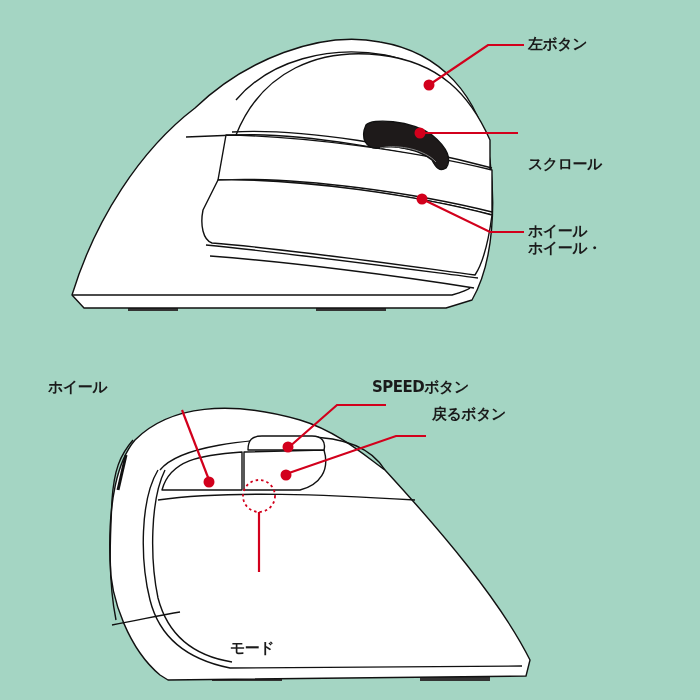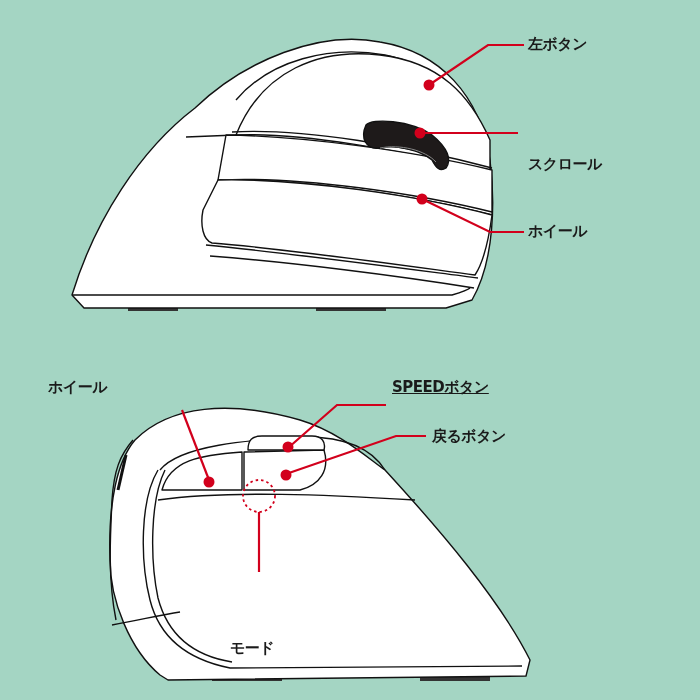--- a/index.html
+++ b/index.html
@@ -138,26 +138,27 @@
     <circle cx="209" cy="482" r="5.5"></circle>
     <circle cx="288" cy="447" r="5.5"></circle>
     <circle cx="286" cy="475" r="5.5"></circle>
   </g>
 </svg>
 
 <div class="label" style="left:528px; top:30px;">左ボタン</div>
 
 <div class="label multi" style="left:528px; top:94px;">
   <div>スクロール</div>
+  <div>ホイール・</div>
 </div>
 
 <div class="label" style="left:528px; top:217px;">ホイール</div>
 
 <div class="label" style="left:48px; top:373px;">ホイール</div>
 
-<div class="label" style="left:392px; top:373px;text-decoration:underline;">SPEEDボタン</div>
+<div class="label" style="left:372px; top:373px;">SPEEDボタン</div>
 
-<div class="label" style="left:432px; top:422px;">戻るボタン</div>
+<div class="label" style="left:432px; top:400px;">戻るボタン</div>
 
 <div class="label multi" style="left:230px; top:578px;">
   <div>モード</div>
   
 </div>
 
 </body></html>

